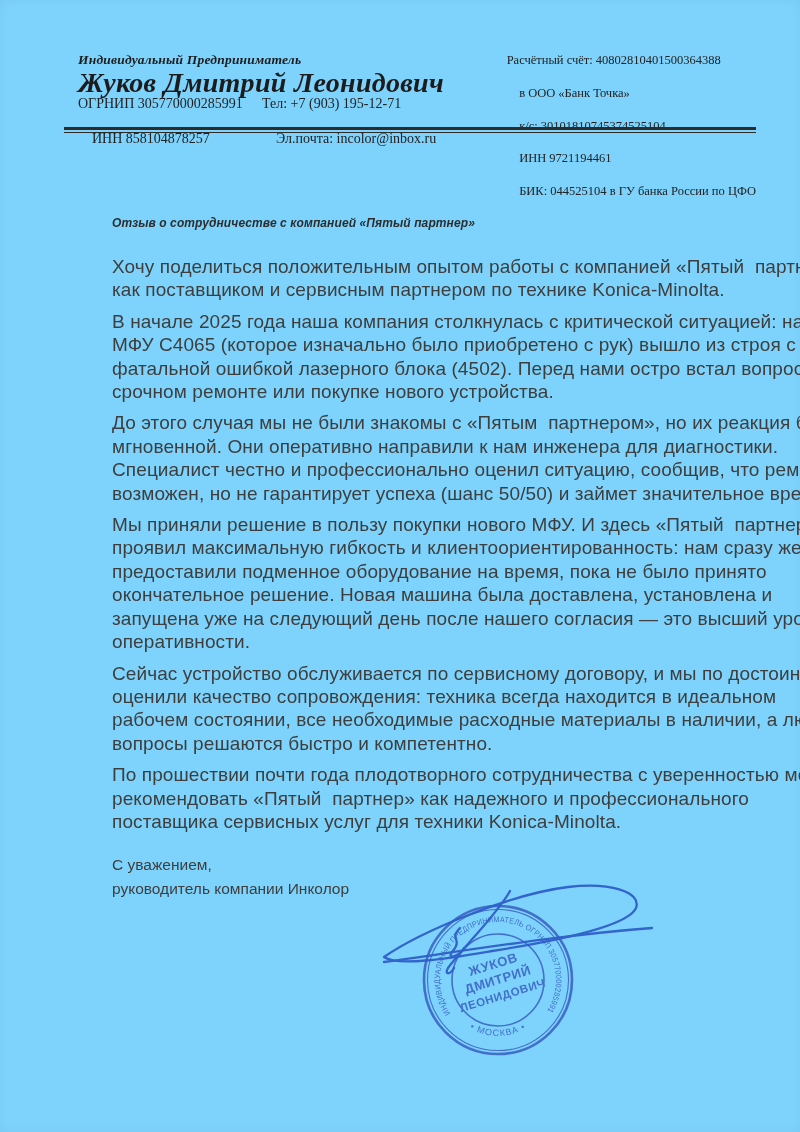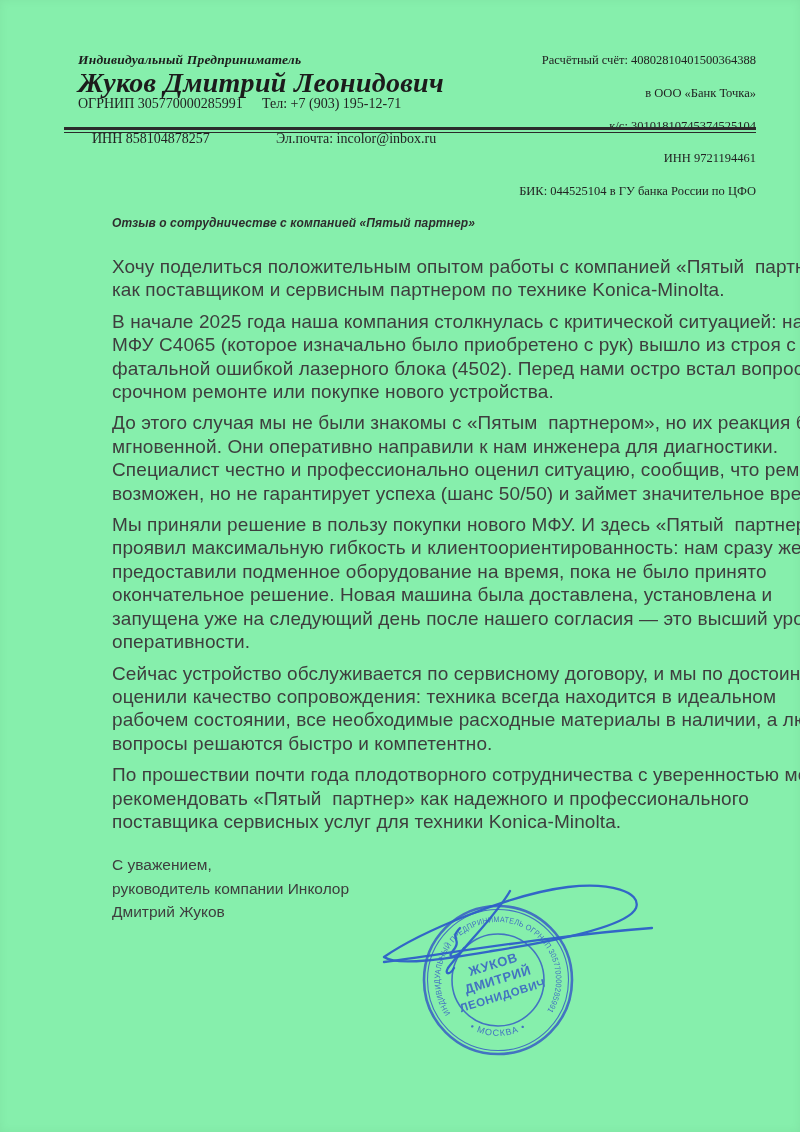--- a/index.html
+++ b/index.html
@@ -1,20 +1,20 @@
 <!DOCTYPE html>
 <html lang="ru"><head>
 <meta charset="utf-8">
 <style>
   html,body{margin:0;padding:0;background:#e8e8e8;}
   .page{
     position:relative;
     width:800px;height:1132px;
     margin:0 auto;
-    background:#86efac;
+    background:#7dd3fc;
     box-shadow:inset 0 0 10px rgba(0,0,0,0.05);
     overflow:hidden;
     font-family:"Liberation Sans", sans-serif;
   }
   
   .hdr-left{
     position:absolute;left:78px;top:52px;
     font-family:"Liberation Serif", serif;color:#1c1c1c;
   }
   .hdr-entity{font-style:italic;font-weight:700;font-size:13.5px;line-height:16px;letter-spacing:.2px;}
@@ -22,21 +22,21 @@
   .hdr-col{
     position:absolute;top:95px;
     font-family:"Liberation Serif", serif;color:#222;
     font-size:14px;line-height:17.5px;white-space:pre;
   }
   .hdr-col.c1{left:78px;}
   .hdr-col.c2{left:262px;}
   .hdr-bank{
     position:absolute;top:52px;right:44px;
     font-family:"Liberation Serif", serif;color:#222;
-    font-size:12.5px;line-height:16.4px;text-align:right;white-space:pre;
+    font-size:12.5px;line-height:16.4px;white-space:pre;
   }
   .rule{position:absolute;left:64px;right:44px;top:127px;}
   .rule .thick{border-top:3px solid #2b2b2b;}
   .rule .thin{border-top:1.5px solid #2b2b2b;margin-top:2px;}
   
   .content{
     position:absolute;left:112px;top:213px;width:668px;
     color:#3e3e3e;
   }
   .doc-title{
@@ -104,21 +104,20 @@
 оценили качество сопровождения: техника всегда находится в идеальном
 рабочем состоянии, все необходимые расходные материалы в наличии, а любые
 вопросы решаются быстро и компетентно.</p>
     <p class="para">По прошествии почти года плодотворного сотрудничества с уверенностью могу
 рекомендовать «Пятый  партнер» как надежного и профессионального
 поставщика сервисных услуг для техники Konica-Minolta.</p>
 
     <div class="sig-block">
       <div>С уважением,</div>
       <div>руководитель компании Инколор</div>
-      <div>Дмитрий Жуков</div>
     </div>
   </div>
 
   <svg class="stamp-svg" width="160" height="160" viewBox="0 0 160 160" xmlns="http://www.w3.org/2000/svg" xmlns:xlink="http://www.w3.org/1999/xlink">
     <g stroke="#3a62c4" fill="none">
       <circle cx="80" cy="80" r="74" stroke-width="2.6"></circle>
       <circle cx="80" cy="80" r="70.5" stroke-width="1.1"></circle>
       <circle cx="80" cy="80" r="46" stroke-width="1.6"></circle>
     </g>
     <defs>

